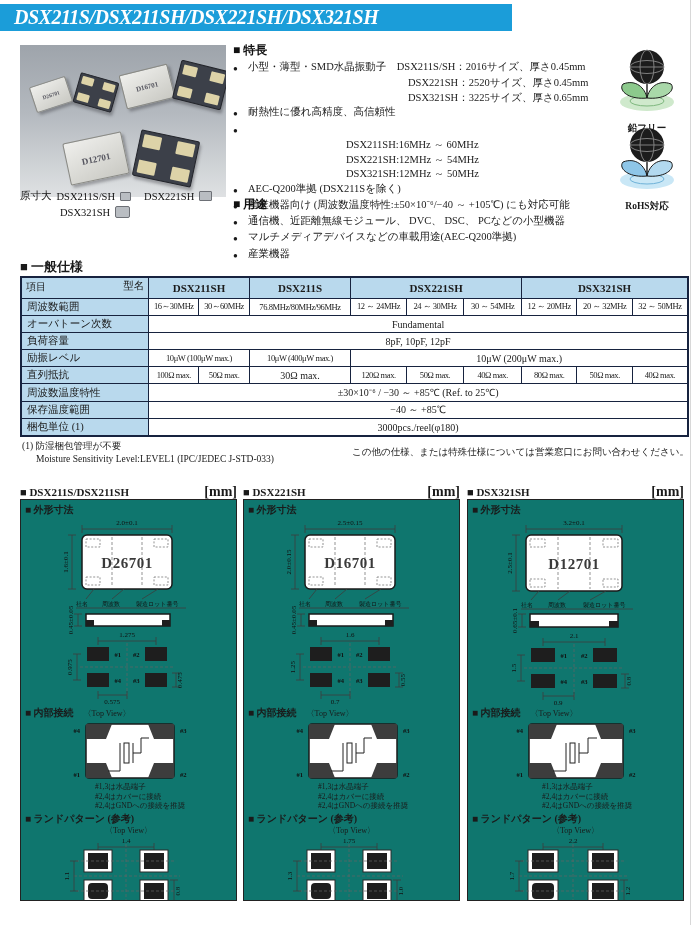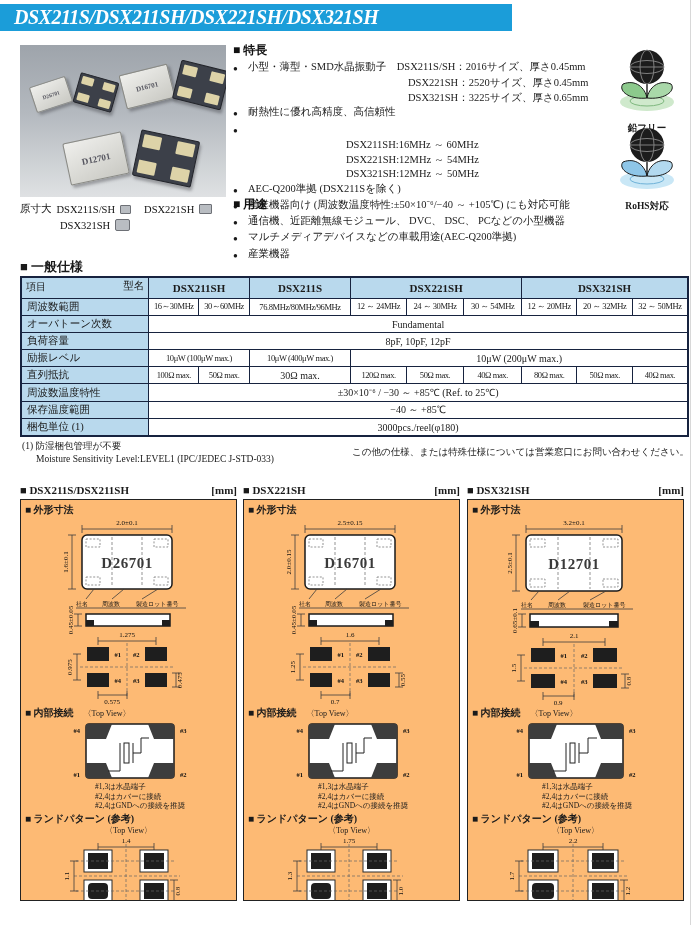--- a/index.html
+++ b/index.html
@@ -15,21 +15,21 @@
          background:linear-gradient(180deg,#9ea4ab 0%,#b4b9bf 45%,#ccd0d3 75%,#dfe1e3 100%);overflow:hidden;}
   .chip-light{position:absolute;background:linear-gradient(160deg,#efefec,#c9c9c3);border:1px solid #8a8a84;
               border-radius:2px;display:flex;align-items:center;justify-content:center;
               box-shadow:2px 3px 3px rgba(40,40,45,.35);}
   .chip-light span{font-size:7px;color:#55555f;font-weight:bold;letter-spacing:0;}
   .chip-dark{position:absolute;background:#3c4049;border:1px solid #23252b;border-radius:2px;
              box-shadow:2px 3px 3px rgba(40,40,45,.35);}
   .chip-dark i{position:absolute;width:30%;height:28%;background:#ddd3a8;border-radius:1px;}
   .chip-dark i.tl{left:6%;top:7%;} .chip-dark i.tr{right:6%;top:7%;}
   .chip-dark i.bl{left:6%;bottom:7%;} .chip-dark i.br{right:6%;bottom:7%;}
-  .photo-cap{position:absolute;left:20px;top:202px;width:212px;font-size:10.5px;color:#111;}
+  .photo-cap{position:absolute;left:20px;top:189px;width:212px;font-size:10.5px;color:#111;}
   .photo-cap .r1,.photo-cap .r2{display:flex;align-items:center;gap:5px;margin-bottom:3px;}
   .sq{display:inline-block;background:#b9bdc2;border:1px solid #6d7076;border-radius:1px;}
   .sq1{width:9px;height:7px;} .sq2{width:11px;height:8px;} .sq3{width:13px;height:10px;border-radius:2px;}
   
   .badge{position:absolute;left:612px;width:70px;text-align:center;}
   .badge .cap{font-size:9.5px;font-weight:bold;margin-top:0px;}
   
   .feat{position:absolute;left:233px;top:43px;width:372px;font-size:10.5px;line-height:14.5px;}
   .apps{position:absolute;left:233px;top:197px;width:372px;font-size:10.5px;line-height:14.5px;}
   .blk-h{font-weight:bold;font-size:12px;margin-bottom:2px;color:#111;}
@@ -49,22 +49,22 @@
   .corner .c-item{position:absolute;left:4px;top:2px;font-weight:normal;font-size:10px;}
   .corner .c-model{position:absolute;right:4px;top:1px;font-weight:normal;font-size:10.5px;}
   
   .fnotes{position:absolute;left:22px;top:440px;font-size:9.5px;line-height:12.5px;}
   .fnotes .in{margin-left:14px;}
   .fnote-r{position:absolute;left:352px;top:446px;font-size:9.5px;}
   
   .pkg-col{position:absolute;top:484px;width:217px;}
   .pkg-title{display:flex;justify-content:space-between;align-items:baseline;height:15px;}
   .pkg-title .pt{font-weight:bold;font-size:11px;white-space:nowrap;}
-  .pkg-title .pu{font-weight:bold;font-size:11px;}
-  .pkg-box{border:1px solid #222;height:402px;padding:2px 2px;box-sizing:border-box;overflow:hidden;background:#fdba74;}
+  .pkg-title .pu{font-weight:bold;font-size:14px;}
+  .pkg-box{border:1px solid #222;height:402px;padding:2px 2px;box-sizing:border-box;overflow:hidden;background:#0f766e;}
   .sec-h{font-weight:bold;font-size:10px;margin:1px 0 0 2px;white-space:nowrap;}
   .sec-h .tv{font-weight:normal;font-size:8px;margin-left:10px;}
   .tv-c{font-size:8px;text-align:center;margin-top:-1px;}
   .pkg-notes{font-size:7.5px;line-height:9.5px;margin-left:72px;white-space:nowrap;}
   svg.dwg{display:block;margin:0 auto;}
   .dl{stroke:#3c3c3c;stroke-width:0.8;fill:none;}
   .dash{stroke:#666;stroke-width:0.7;stroke-dasharray:3,2;fill:none;}
   .body{fill:#fff;stroke:#1a1a1a;stroke-width:1.5;}
   .padk{fill:#1e1e1e;}
   .padg{fill:#3d3d3d;}

